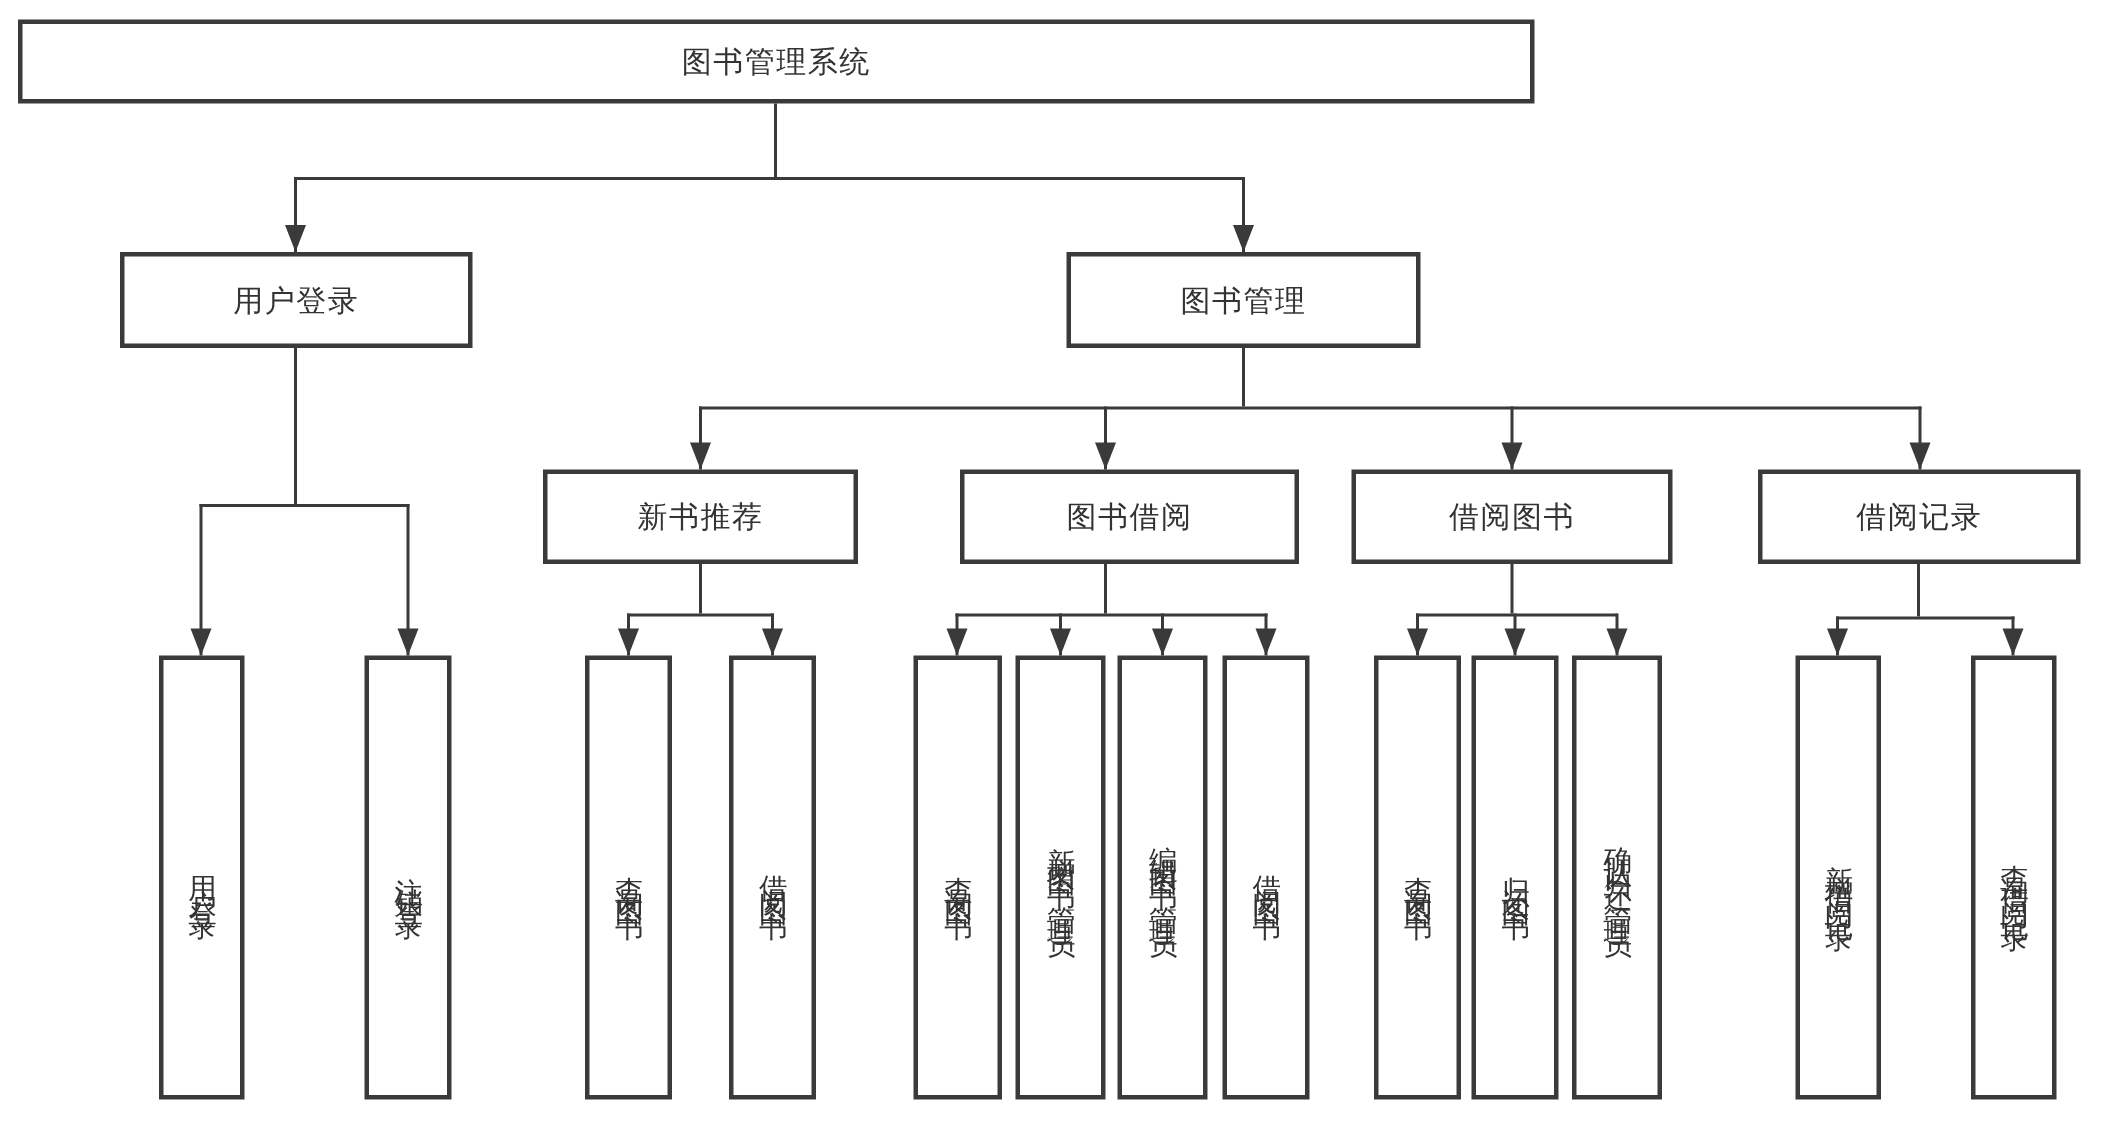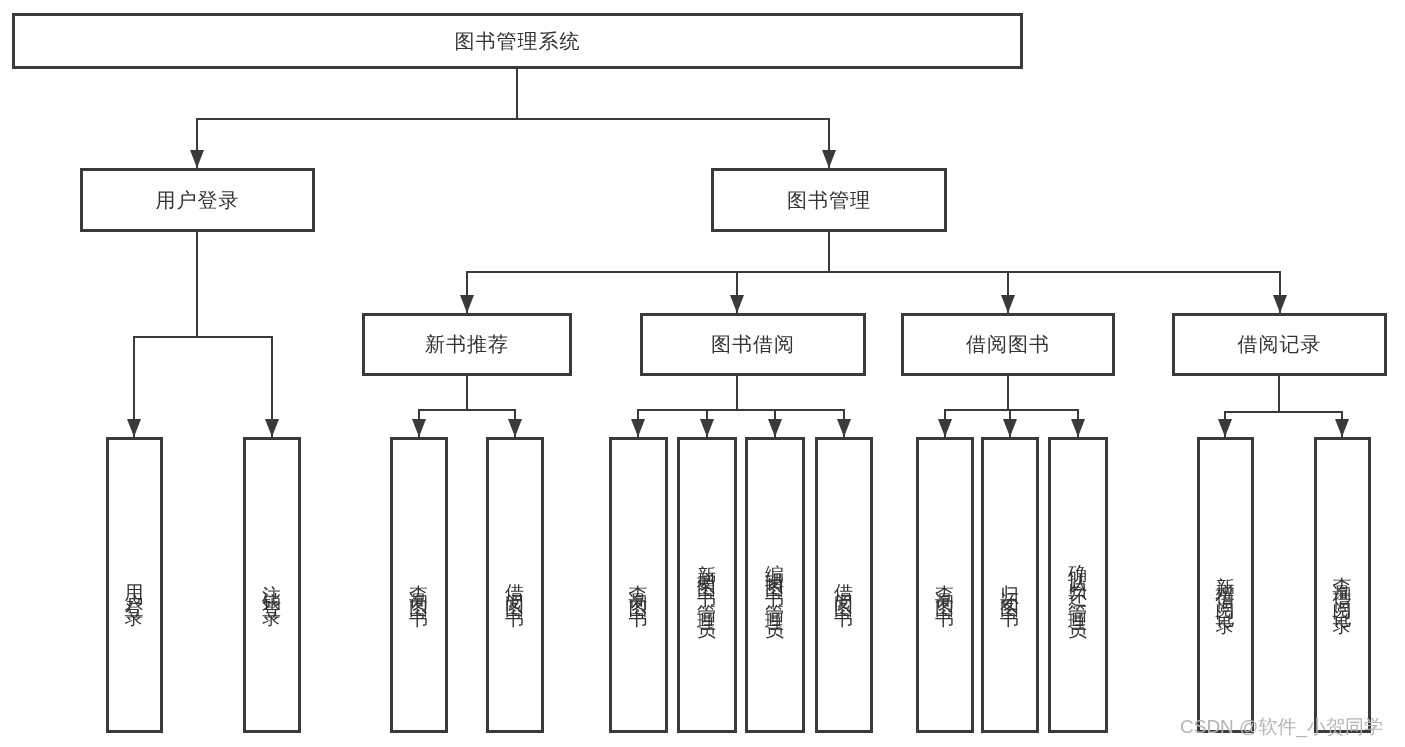--- a/index.html
+++ b/index.html
@@ -167,15 +167,14 @@
   <div class="arrow" style="left:1003px;top:419px"></div>
   <div class="arrow" style="left:1071px;top:419px"></div>
 
   <div class="vline" style="left:1278px;top:376px;height:35px"></div>
   <div class="hline" style="left:1224px;top:411px;width:119px"></div>
   <div class="vline" style="left:1224px;top:411px;height:26px"></div>
   <div class="vline" style="left:1341px;top:411px;height:26px"></div>
   <div class="arrow" style="left:1218px;top:419px"></div>
   <div class="arrow" style="left:1335px;top:419px"></div>
 
-  <div id="watermark">CSDN @软件_小贺同学</div>
 
 </div>
 
 </body></html>

